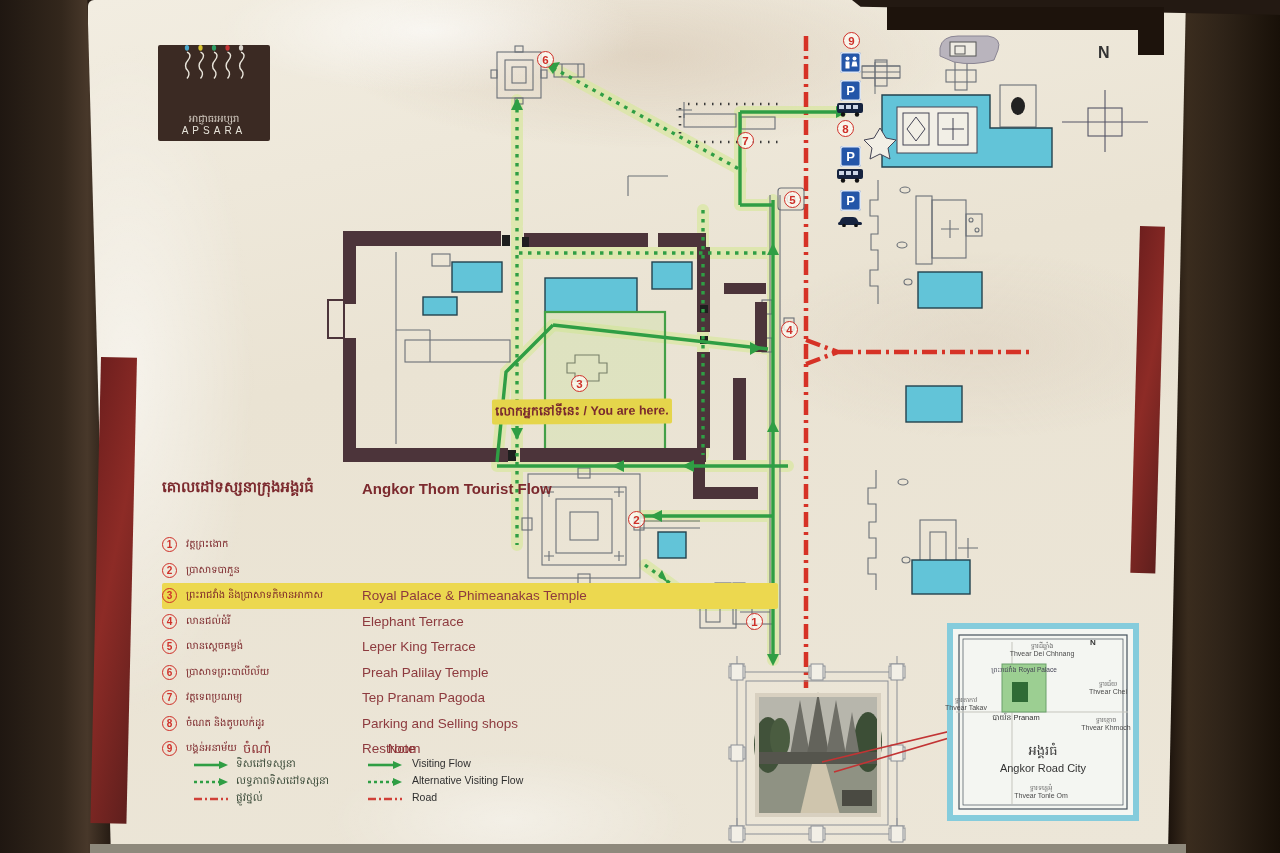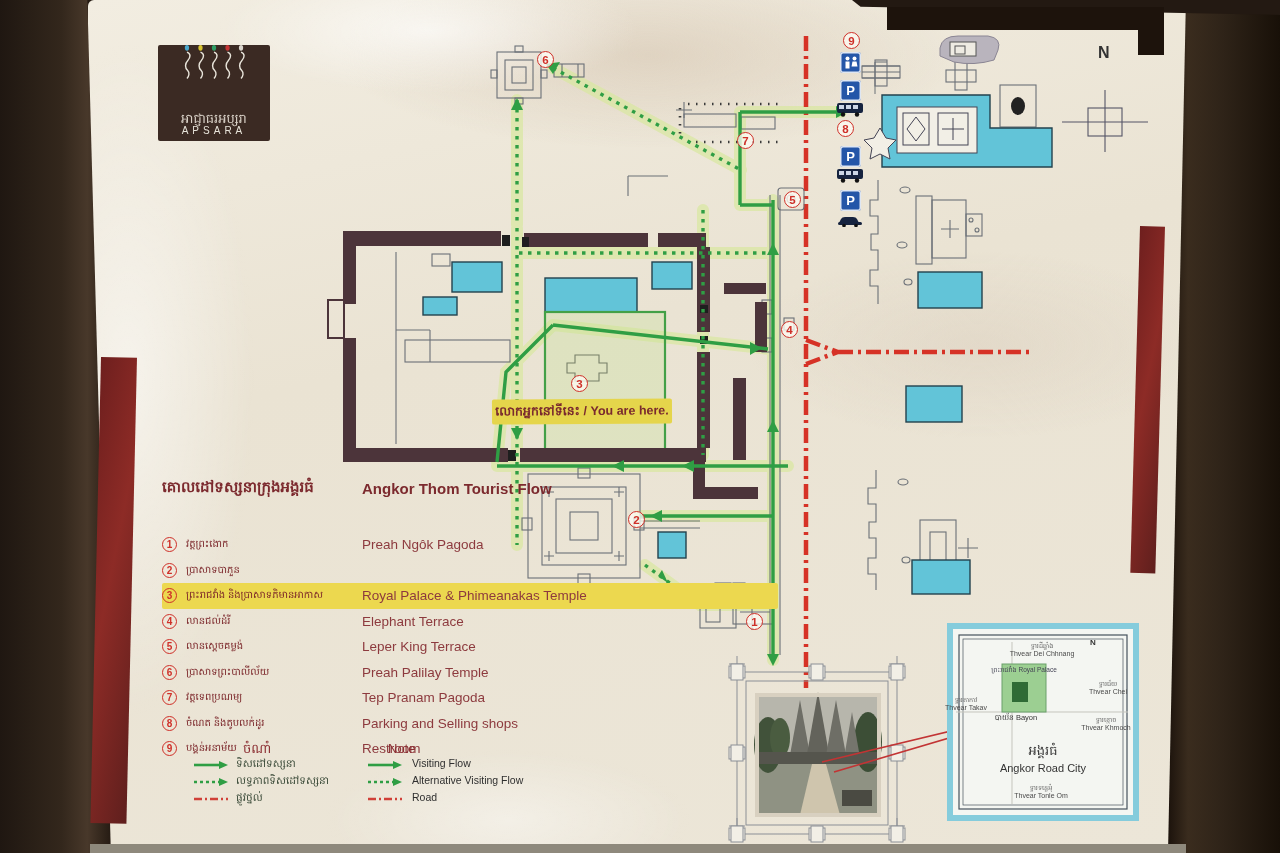--- a/index.html
+++ b/index.html
@@ -30,21 +30,21 @@
   
   .mbar{position:absolute;background:linear-gradient(100deg,#6e1f1e,#8d2b26 45%,#5f1f1d);}
   #bar-left{left:101px;top:357px;width:36px;height:466px;transform:rotate(1.3deg);transform-origin:top left;}
   #bar-right{left:1140px;top:226px;width:25px;height:347px;transform:rotate(1.6deg);transform-origin:top left;}
   #bar-top{left:887px;top:7px;width:253px;height:23px;background:#1d130c;}
   #bar-top-corner{left:1138px;top:7px;width:26px;height:48px;background:#1d130c;}
   
   #logo{position:absolute;left:158px;top:45px;width:112px;height:96px;background:#3b2a23;
         border-radius:2px;display:flex;flex-direction:column;align-items:center;justify-content:flex-end;
         padding-bottom:5px;box-sizing:border-box;}
-  #logo .kh{font-size:13px;color:#d8d0c6;line-height:10px;margin-top:32px;}
+  #logo .kh{font-size:10px;color:#d8d0c6;line-height:10px;margin-top:32px;}
   #logo .en{font-size:10px;color:#e8e4da;letter-spacing:4px;margin-top:1px;}
   
   .lbl{position:absolute;white-space:nowrap;}
   .ctr{transform:translateX(-50%);text-align:center;}
   
   .mk{position:absolute;width:17px;height:17px;border:1.6px solid #cf2f28;border-radius:50%;
       color:#cf2f28;font-size:11.5px;font-weight:bold;display:flex;align-items:center;justify-content:center;
       background:rgba(252,250,242,.78);box-sizing:border-box;}
   
   #legend{position:absolute;left:162px;top:476px;width:616px;}
@@ -388,21 +388,20 @@
   <div id="yah">លោកអ្នកនៅទីនេះ / You are here.</div>
 
   <div id="legend">
     <div class="lg-title">
       <span class="kh">គោលដៅទស្សនាក្រុងអង្គរធំ</span>
       <span class="en">Angkor Thom Tourist Flow</span>
     </div>
     <div class="lg-row">
       <span class="lg-num">1</span>
       <span class="lg-kh">វត្តព្រះងោក</span>
-      <span class="lg-en">Preah Ngôk Pagoda</span>
     </div>
     <div class="lg-row">
       <span class="lg-num">2</span>
       <span class="lg-kh">ប្រាសាទបាភួន</span>
     </div>
     <div class="lg-row hl">
       <span class="lg-num">3</span>
       <span class="lg-kh">ព្រះរាជវាំង និងប្រាសាទភិមានអាកាស</span>
       <span class="lg-en">Royal Palace &amp; Phimeanakas Temple</span>
     </div>
@@ -479,21 +478,21 @@
   <div class="lbl ctr" style="left:1024px;top:666px;font-size:6.5px;color:#445;">
     <span>ព្រះរាជវាំង</span>
     <span>Royal Palace</span>
   </div>
   <div class="lbl ctr tiny" style="left:966px;top:696px">
     <span class="k">ទ្វារតាកាវ</span>
     <span>Thvear Takav</span>
   </div>
   <div class="lbl ctr" style="left:1016px;top:713px;font-size:7.5px;color:#333">
     <span>បាយ័ន</span>
-    <span>Bayon</span>
+    <span>Pranam</span>
   </div>
   <div class="lbl ctr tiny" style="left:1108px;top:680px">
     <span class="k">ទ្វារជ័យ</span>
     <span>Thvear Chei</span>
   </div>
   <div class="lbl ctr tiny" style="left:1106px;top:716px">
     <span class="k">ទ្វារខ្មោច</span>
     <span>Thvear Khmoch</span>
   </div>
   <div class="lbl ctr" style="left:1043px;top:742px;font-size:13px;color:#3a3a3a">អង្គរធំ</div>

